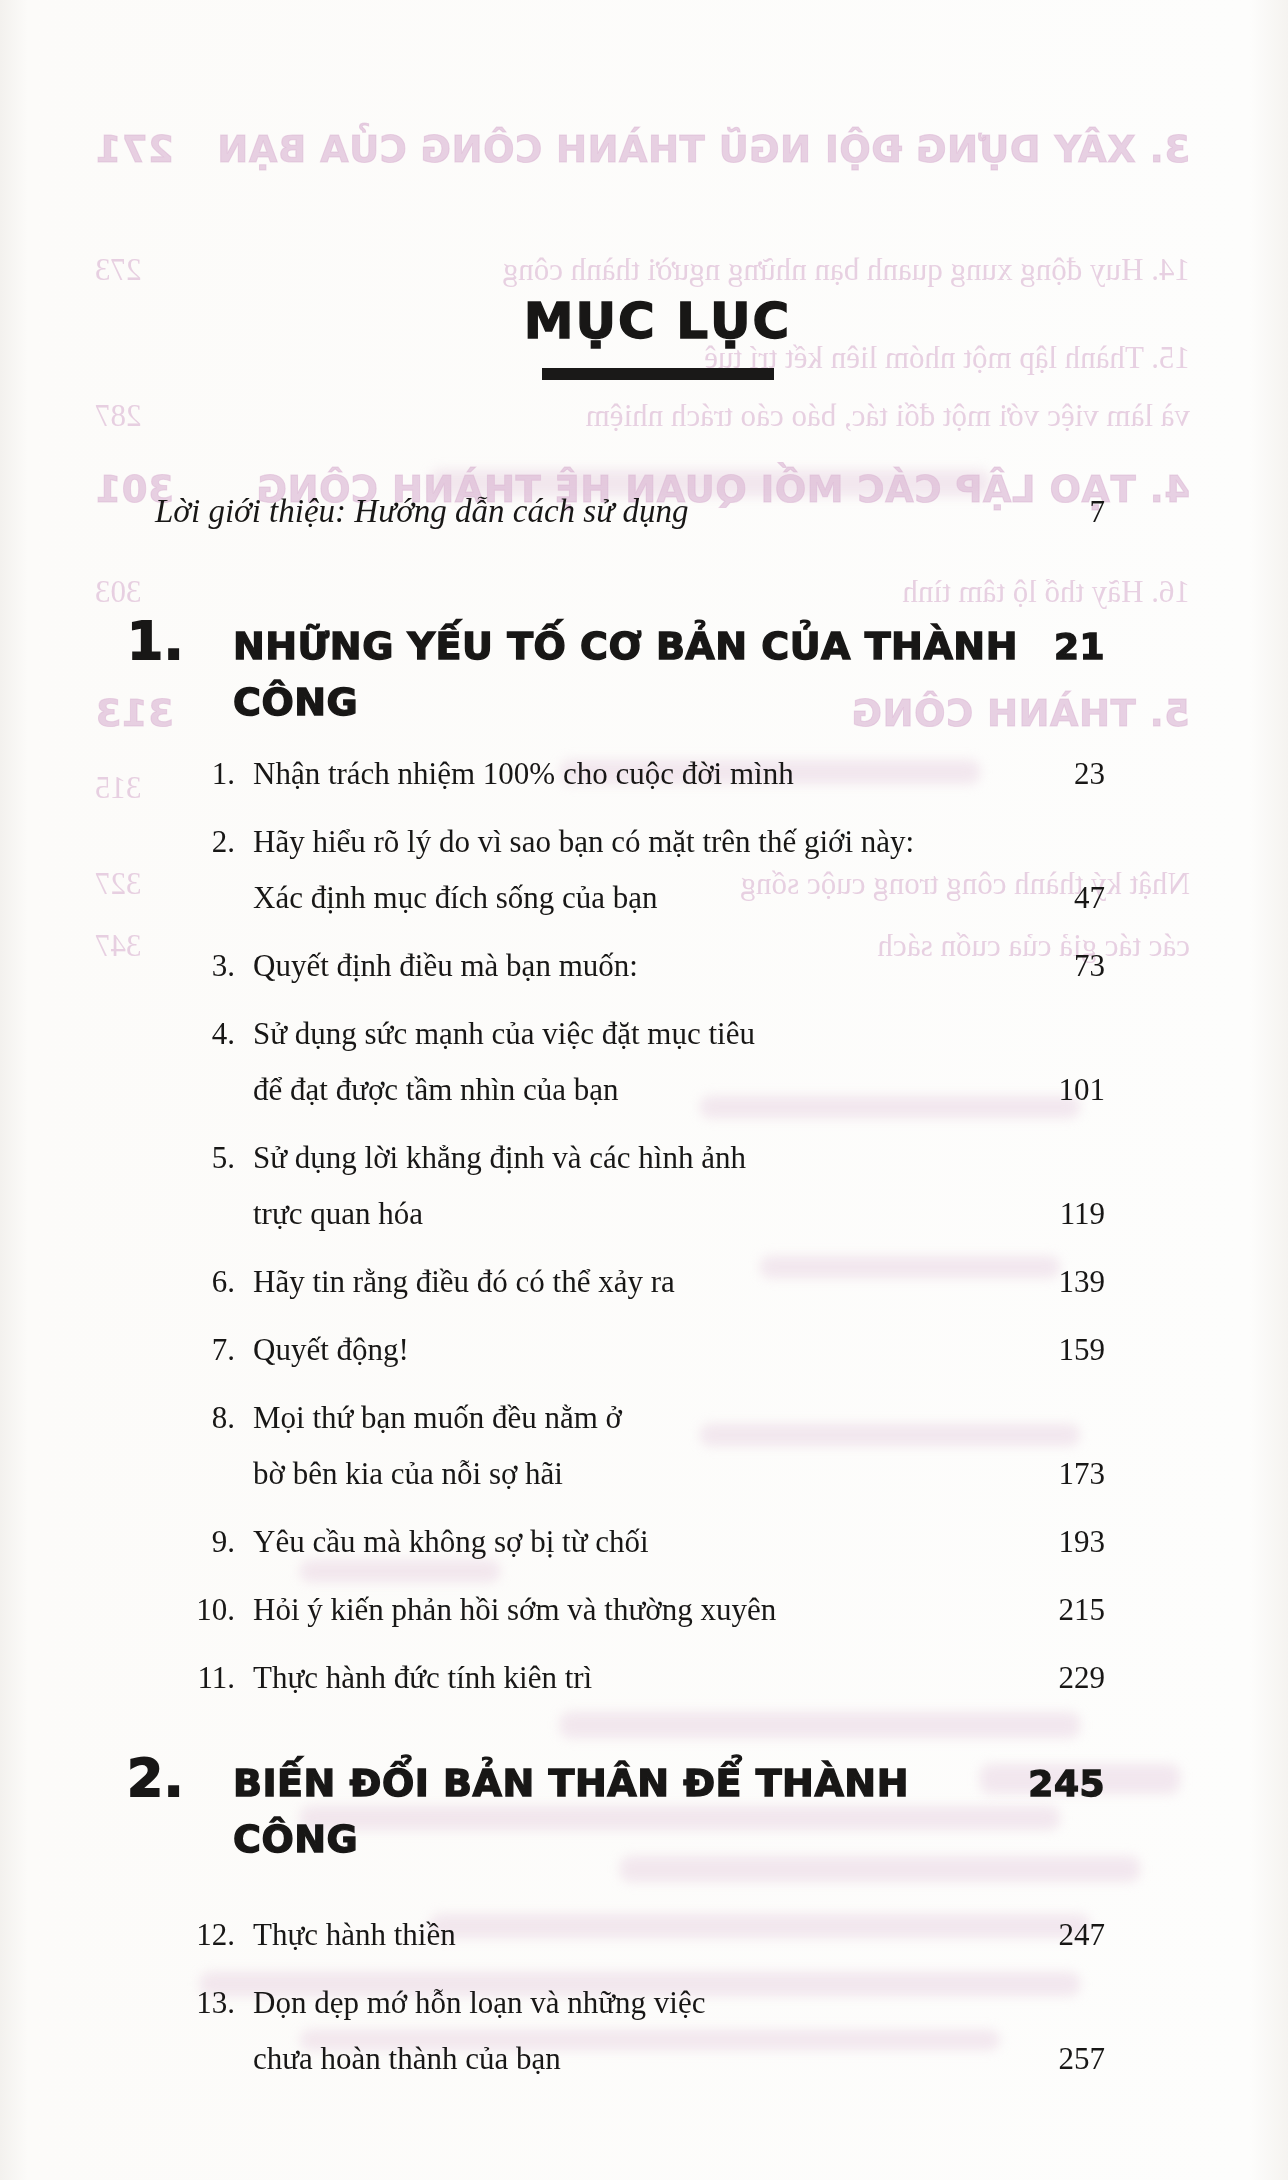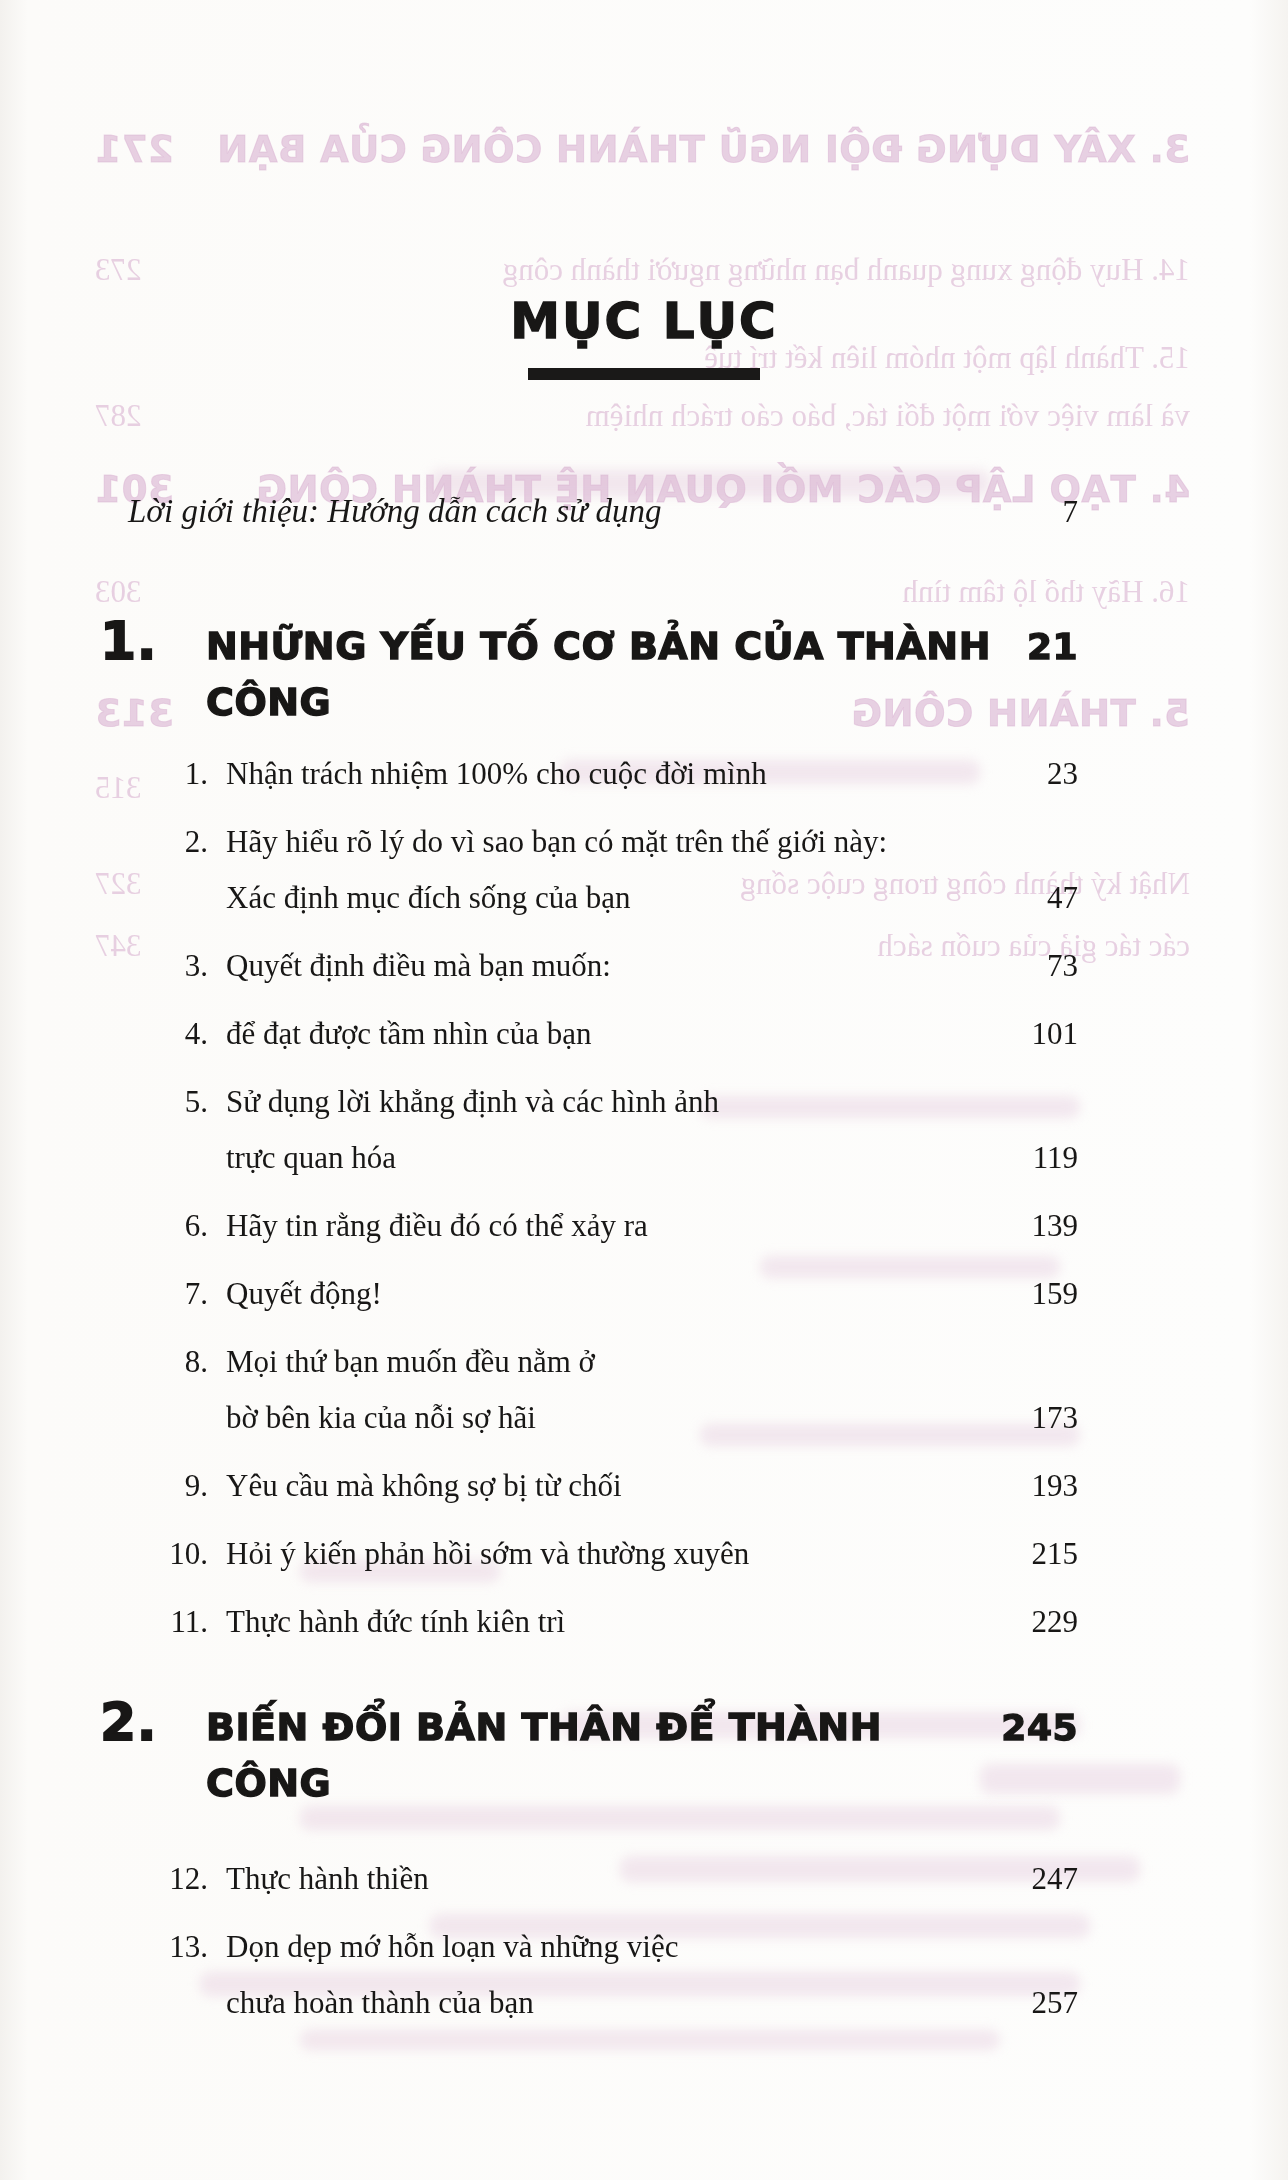--- a/index.html
+++ b/index.html
@@ -22,21 +22,21 @@
   .bleed-serif { font-family:"Liberation Serif","DejaVu Serif",serif; font-size:31px; color:rgba(216,178,209,0.60); }
   .bleed-headline {
     font-family:"DejaVu Sans","Liberation Sans",sans-serif; font-weight:700;
     font-size:37px; letter-spacing:0.5px; color:rgba(214,172,206,0.55);
     -webkit-text-stroke:1px rgba(214,172,206,0.45);
   }
   .bleed-row .p { margin-left:auto; }
   .smudge { position:absolute; background:rgba(222,188,214,0.33); filter:blur(6px); border-radius:10px; }
 
   
-  .fore { position:relative; z-index:2; }
+  .fore { position:relative; z-index:2;padding-left:27px; }
   .display {
     font-family:"DejaVu Sans","Liberation Sans",sans-serif; font-weight:700;
     -webkit-text-stroke:1.4px currentColor; letter-spacing:0.5px;
   }
   .title-wrap { padding-top:294px; text-align:center; }
   #page-title { font-size:50px; line-height:54px; letter-spacing:2px; }
   .rule { width:232px; height:12px; background:#1a1918; margin:20px auto 0; }
 
   .content { width:978px; margin:108px 0 0 100px; }
 
@@ -153,20 +153,21 @@
           <div class="item-row">
             <span class="item-num">3.</span>
             <div class="item-text">
               <div class="item-line">Quyết định điều mà bạn muốn:</div>
             </div>
             <span class="item-page">73</span>
           </div>
           <div class="item-row">
             <span class="item-num">4.</span>
             <div class="item-text">
+              <div class="item-line">Sử dụng sức mạnh của việc đặt mục tiêu</div>
               <div class="item-line">để đạt được tầm nhìn của bạn</div>
             </div>
             <span class="item-page">101</span>
           </div>
           <div class="item-row">
             <span class="item-num">5.</span>
             <div class="item-text">
               <div class="item-line">Sử dụng lời khẳng định và các hình ảnh</div>
               <div class="item-line">trực quan hóa</div>
             </div>

